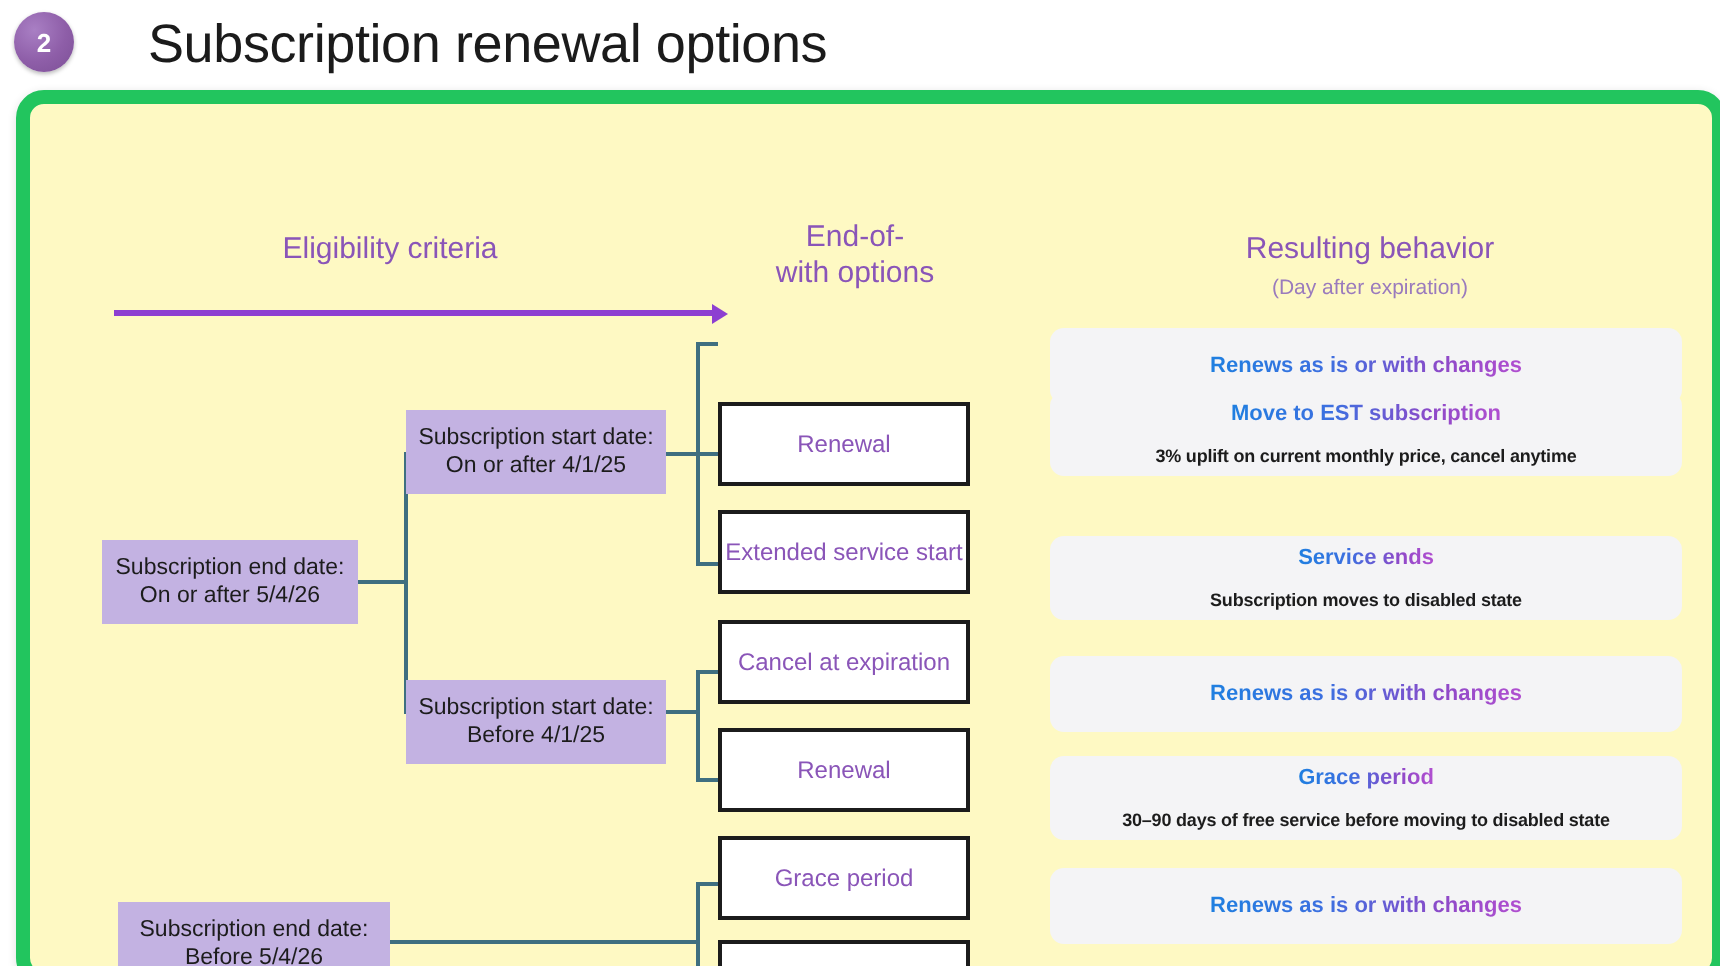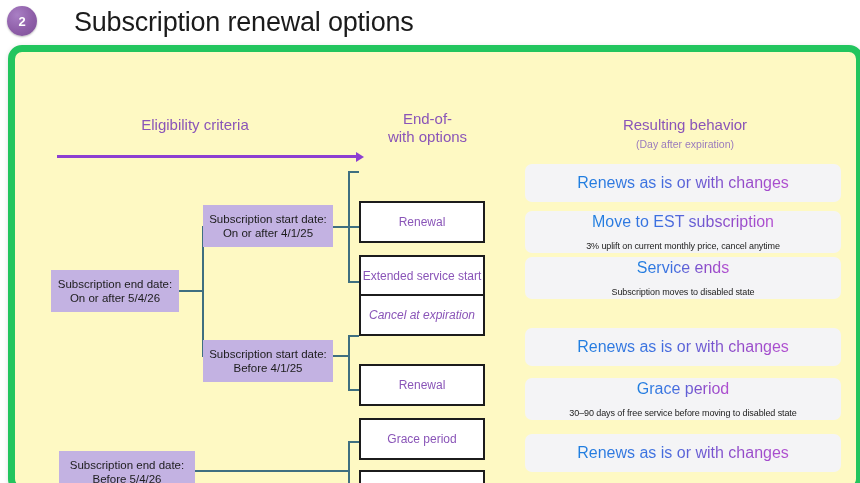--- a/index.html
+++ b/index.html
@@ -59,26 +59,26 @@
     color:#8a55b8;font-size:12px;text-align:center;
     display:flex;align-items:center;justify-content:center;margin-top:48px;
   }
   
   .beh{
     position:absolute;left:510px;width:316px;background:#f4f4f6;border-radius:7px;
     display:flex;flex-direction:column;align-items:center;justify-content:center;
     text-align:center;
   }
   .beh .title{
-    font-size:16px;font-weight:normal;
+    font-size:11px;font-weight:bold;
     background:linear-gradient(90deg,#1f7fe0 0%,#3d6fe0 38%,#8f49c8 75%,#b14fd0 100%);
     -webkit-background-clip:text;background-clip:text;color:transparent;text-align:center;
     -webkit-text-fill-color:transparent;
   }
-  .beh .desc{font-size:9px;font-weight:normal;color:#1c1c1c;margin-top:10px;letter-spacing:-0.1px;}
+  .beh .desc{font-size:9px;font-weight:bold;color:#1c1c1c;margin-top:10px;letter-spacing:-0.1px;}
 </style>
 </head>
 <body>
 
 <div id="header">
   <div id="step-badge">2</div>
   <div id="page-title">Subscription renewal options</div>
 </div>
 
 <div id="panel">
@@ -132,36 +132,36 @@
     <span>Before 4/1/25</span>
   </div>
 
   <div class="crit" style="left:44px;top:399px;width:136px;height:42px;">
     <span>Subscription end date:</span>
     <span>Before 5/4/26</span>
   </div>
 
   <div class="opt" style="left:344px;top:101px;width:122px;height:38px;">Renewal</div>
   <div class="opt" style="left:344px;top:155px;width:122px;height:38px;">Extended service start</div>
-  <div class="opt" style="left:344px;top:194px;width:122px;height:38px;font-style:italic;">Cancel at expiration</div>
+  <div class="opt" style="left:344px;top:210px;width:122px;height:38px;">Cancel at expiration</div>
   <div class="opt" style="left:344px;top:264px;width:122px;height:38px;">Renewal</div>
   <div class="opt" style="left:344px;top:318px;width:122px;height:38px;">Grace period</div>
   <div class="opt" style="left:344px;top:370px;width:122px;height:38px;">Renewal</div>
   <div class="opt" style="left:344px;top:424px;width:122px;height:38px;">Grace period</div>
 
   <div class="beh" style="top:112px;height:38px;">
     <span class="title">Renews as is or with changes</span>
   </div>
 
-  <div class="beh" style="top:159px;height:42px;">
+  <div class="beh" style="top:144px;height:42px;">
     <span class="title">Move to EST subscription</span>
     <span class="desc">3% uplift on current monthly price, cancel anytime</span>
   </div>
 
-  <div class="beh" style="top:205px;height:42px;">
+  <div class="beh" style="top:216px;height:42px;">
     <span class="title">Service ends</span>
     <span class="desc">Subscription moves to disabled state</span>
   </div>
 
   <div class="beh" style="top:276px;height:38px;">
     <span class="title">Renews as is or with changes</span>
   </div>
 
   <div class="beh" style="top:326px;height:42px;">
     <span class="title">Grace period</span>

